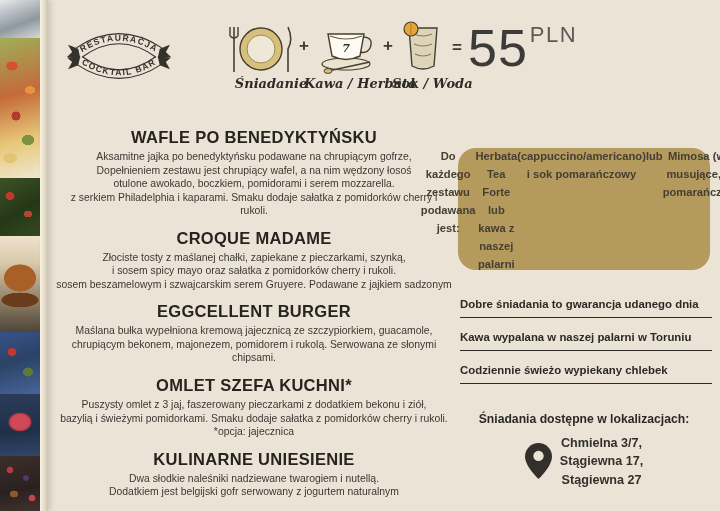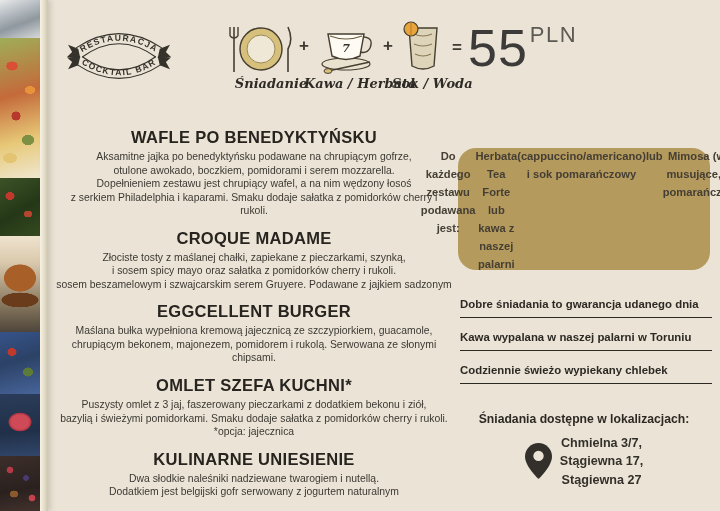--- a/index.html
+++ b/index.html
@@ -151,22 +151,22 @@
       <span class="price-num">55</span>
       <span class="price-cur">PLN</span>
     </div>
   </div>
 
   <div class="menu">
 
     <div class="menu-item">
       <h2>WAFLE PO BENEDYKTYŃSKU</h2>
       <div class="desc-line">Aksamitne jajka po benedyktyńsku podawane na chrupiącym gofrze,</div>
+      <div class="desc-line">Dopełnieniem zestawu jest chrupiący wafel, a na nim wędzony łosoś</div>
       <div class="desc-line">otulone awokado, boczkiem, pomidorami i serem mozzarella.</div>
-      <div class="desc-line">Dopełnieniem zestawu jest chrupiący wafel, a na nim wędzony łosoś</div>
       <div class="desc-line">z serkiem Philadelphia i kaparami. Smaku dodaje sałatka z pomidorków cherry i rukoli.</div>
     </div>
 
     <div class="menu-item">
       <h2>CROQUE MADAME</h2>
       <div class="desc-line">Złociste tosty z maślanej chałki, zapiekane z pieczarkami, szynką,</div>
       <div class="desc-line">i sosem spicy mayo oraz sałatka z pomidorków cherry i rukoli.</div>
       <div class="desc-line">sosem beszamelowym i szwajcarskim serem Gruyere. Podawane z jajkiem sadzonym</div>
     </div>
 

